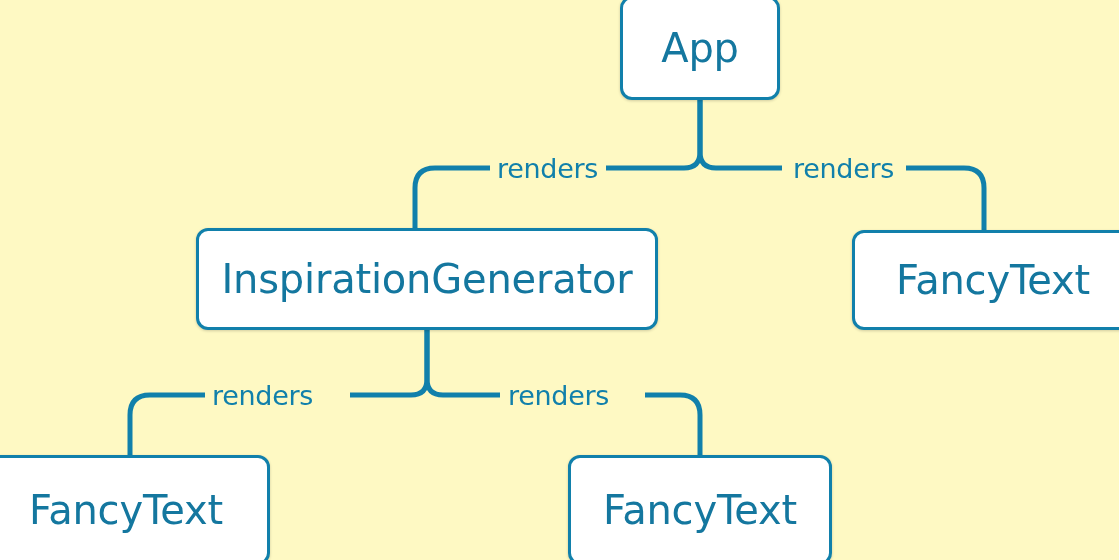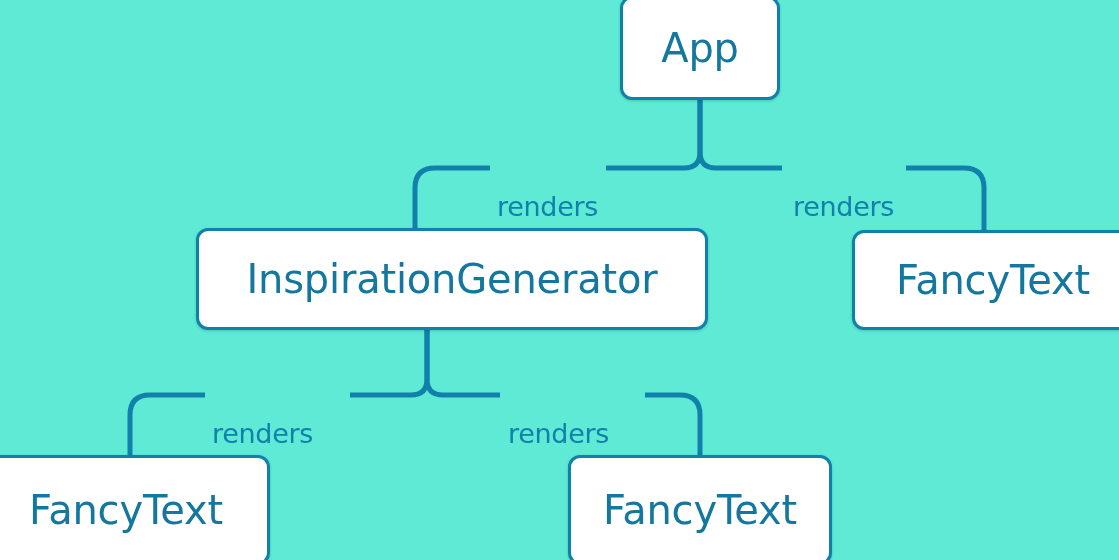--- a/index.html
+++ b/index.html
@@ -5,21 +5,21 @@
 <style>
   html, body {
     margin: 0;
     padding: 0;
     background: #ffffff;
   }
   #diagram-canvas {
     position: relative;
     width: 1119px;
     height: 560px;
-    background: #5eead4;
+    background: #fef9c3;
     overflow: hidden;
     font-family: "DejaVu Sans", "Liberation Sans", sans-serif;
   }
   #edge-layer {
     position: absolute;
     left: 0;
     top: 0;
     width: 1119px;
     height: 560px;
   }
@@ -50,25 +50,24 @@
     white-space: nowrap;
   }
   .edge-label {
     position: absolute;
     color: #1180ab;
     font-size: 27px;
     line-height: 1;
     white-space: nowrap;
     z-index: 4;
     letter-spacing: -0.3px;
-    margin-top: 38px;
   }
   
   #node-app        { left: 620px; top: -4px;  width: 160px; height: 104px; }
-  #node-inspiration{ left: 196px; top: 228px; width: 512px; height: 102px; }
+  #node-inspiration{ left: 196px; top: 228px; width: 462px; height: 102px; }
   #node-fancy-right{ left: 852px; top: 230px; width: 282px; height: 100px; }
   #node-fancy-left { left: -18px; top: 455px; width: 288px; height: 110px; }
   #node-copyright  { left: 568px; top: 455px; width: 264px; height: 110px; }
   
   #label-app-inspiration { left: 497px; top: 155px; }
   #label-app-fancy       { left: 793px; top: 155px; }
   #label-insp-fancy      { left: 212px; top: 382px; }
   #label-insp-copyright  { left: 508px; top: 382px; }
 </style>
 </head>

